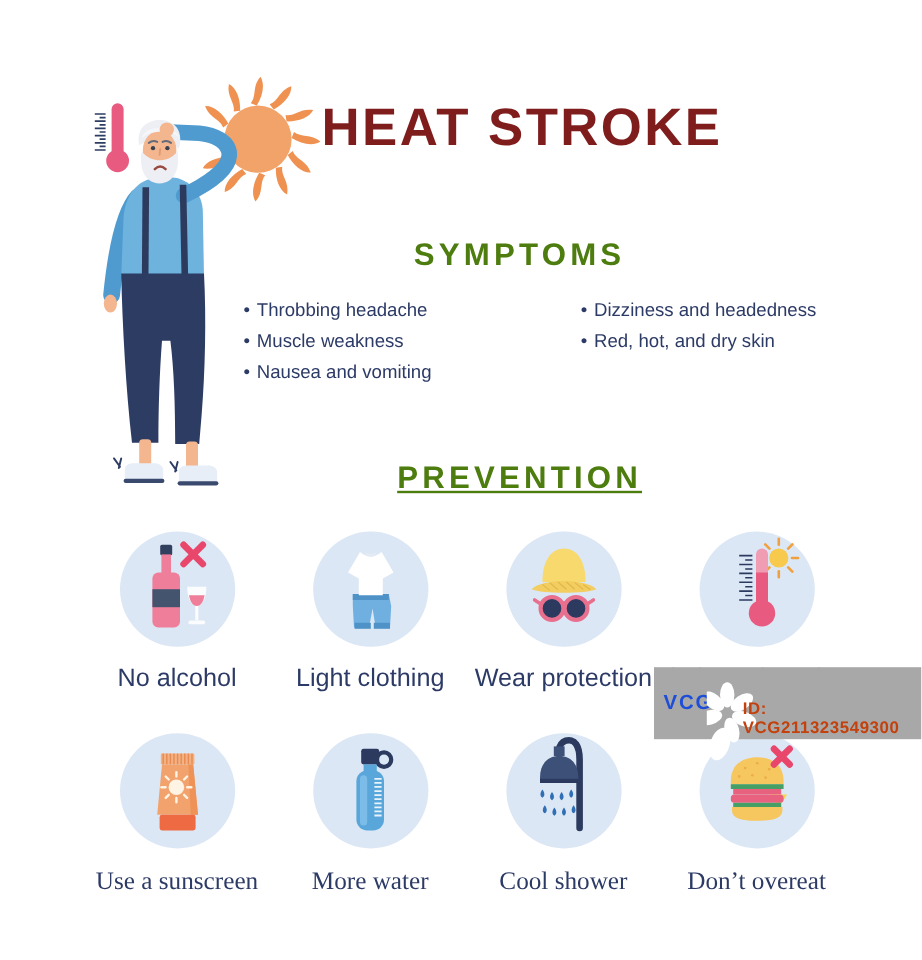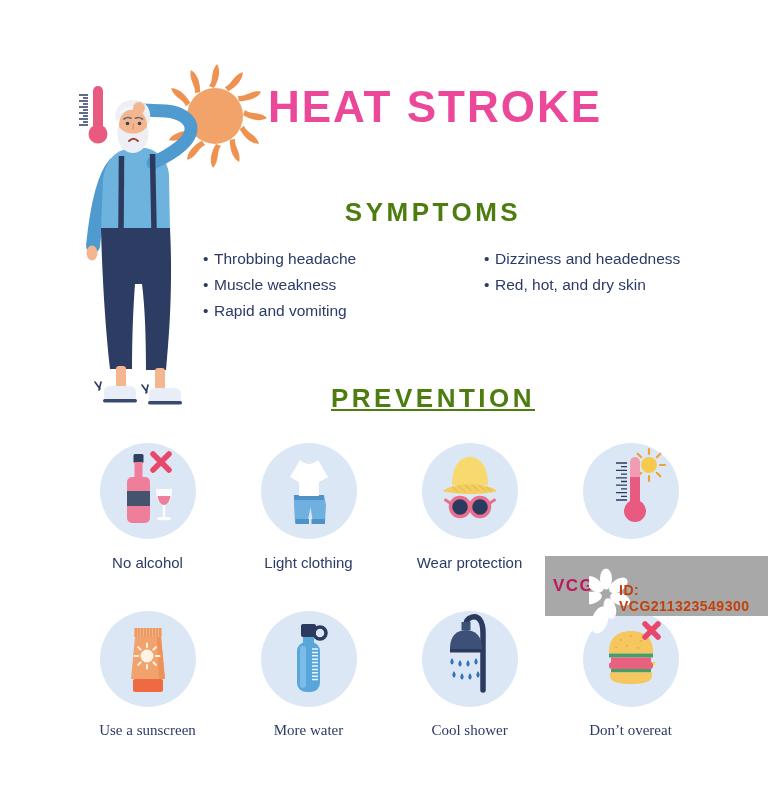--- a/index.html
+++ b/index.html
@@ -1,40 +1,40 @@
 <!DOCTYPE html>
 <html><head>
 <meta charset="utf-8">
 <style>
   html,body{margin:0;padding:0;background:#ffffff;}
   .page{position:relative;width:768px;height:800px;background:#ffffff;overflow:hidden;
         font-family:"Liberation Sans","DejaVu Sans",sans-serif;}
   .hero{position:absolute;left:0;top:0;}
   .title{position:absolute;left:240px;top:84px;width:390px;margin:0;text-align:center;
-         font-size:44px;font-weight:bold;letter-spacing:2px;color:#ec4899;line-height:1.05;}
+         font-size:44px;font-weight:bold;letter-spacing:2px;color:#7f1d1d;line-height:1.05;}
   .heading{position:absolute;left:238px;width:390px;margin:0;text-align:center;
            font-size:26px;font-weight:bold;letter-spacing:3.5px;color:#4d7c0f;line-height:1.0;}
   .symptoms-heading{top:199px;}
   .prevention-heading{top:385px;text-decoration:underline;}
   .bullets{position:absolute;top:246px;margin:0;padding:0;list-style:none;
            font-size:15.5px;color:#2C3A66;line-height:26.2px;}
   .bullets.left{left:203px;}
   .bullets.right{left:484px;}
   .bullets li::before{content:"\2022";display:inline-block;width:11px;color:#2C3A66;}
   .prev-row{position:absolute;left:67px;width:644px;display:flex;}
   .prev-row.row1{top:443px;}
   .prev-row.row2{top:611px;font-family:Liberation Serif, serif;}
   .prev-cell{width:161px;display:flex;flex-direction:column;align-items:center;}
   .circle{width:96px;height:96px;border-radius:50%;background:#DCE7F5;
           display:flex;align-items:center;justify-content:center;}
-  .prev-label{margin-top:15px;font-size:15px;color:#2C3A66;text-align:center;white-space:nowrap;}
+  .prev-label{margin-top:15px;font-size:21px;color:#2C3A66;text-align:center;white-space:nowrap;}
   .watermark{position:absolute;left:545px;top:556px;width:223px;height:60px;z-index:10;}
   .wm-bar{position:absolute;left:0;top:0;width:223px;height:60px;background:#A8A8A8;
           mix-blend-mode:multiply;}
-  .wm-text{position:absolute;left:8px;top:20px;font-size:17px;font-weight:bold;color:#be185d;
+  .wm-text{position:absolute;left:8px;top:20px;font-size:17px;font-weight:bold;color:#1d4ed8;
            letter-spacing:1.5px;}
   .wm-logo{position:absolute;left:44px;top:2px;}
   .wm-id{position:absolute;left:74px;top:26px;font-size:14px;color:#c2410c;letter-spacing:0.5px;font-weight:bold;}
 </style>
 </head>
 <body>
 
 <div class="page">
 
   <svg class="hero" width="768" height="430" viewBox="0 0 768 430">
@@ -93,21 +93,21 @@
       <circle cx="139" cy="108" r="6" fill="#F3B68E"></circle>
     </g>
   </svg>
 
   <h1 class="title">HEAT STROKE</h1>
 
   <h2 class="heading symptoms-heading">SYMPTOMS</h2>
   <ul class="bullets left">
     <li>Throbbing headache</li>
     <li>Muscle weakness</li>
-    <li>Rapid and vomiting</li>
+    <li>Nausea and vomiting</li>
   </ul>
   <ul class="bullets right">
     <li>Dizziness and headedness</li>
     <li>Red, hot, and dry skin</li>
   </ul>
 
   <h2 class="heading prevention-heading">PREVENTION</h2>
 
   <div class="prev-row row1">
     <div class="prev-cell">

